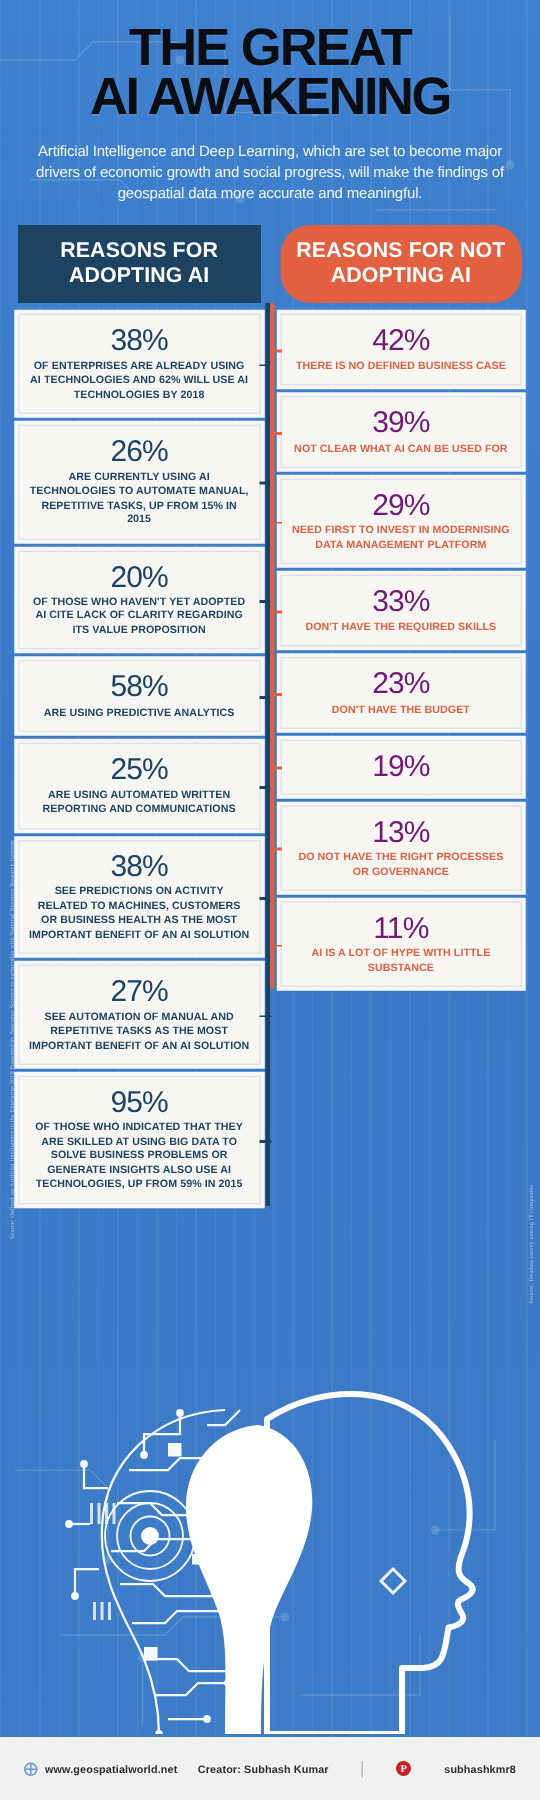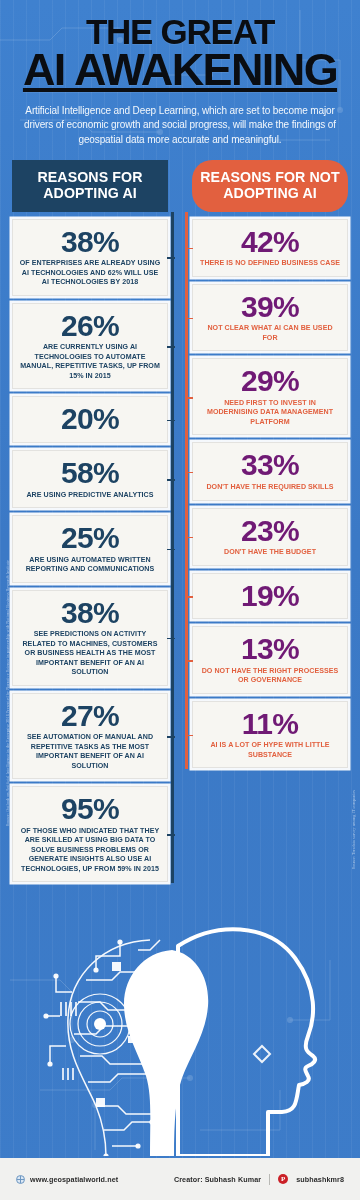--- a/index.html
+++ b/index.html
@@ -32,35 +32,35 @@
   
   .header { position:relative; z-index:5; padding:16px 14px 0; text-align:center; }
   .title {
     color:#0a0d12;
     font-weight:bold;
     font-size:35px;
     line-height:.94;
     letter-spacing:-1.3px;
     text-shadow:0 1px 0 rgba(255,255,255,.08);
   }
-  .title .l2 { font-size:45px; letter-spacing:-1.6px; display:block;text-decoration:underline; }
+  .title .l2 { font-size:35px; letter-spacing:-1.6px; display:block; }
   .subtitle {
     margin-top:13px;
     color:#f2f7fc;
     font-size:10px;
     line-height:1.42;
     font-family:"Liberation Sans", sans-serif;
     letter-spacing:-.12px;
     padding:0 6px;
   }
 
   
   .columns {
     position:relative; z-index:5;
-    display:flex; gap:24px;
+    display:flex; gap:13px;
     padding:13px 12px 0;
   }
   .col { width:163px; display:flex; flex-direction:column; }
 
   .col-head {
     color:#fff; text-align:center;
     font-weight:bold;
     font-size:14.2px;
     line-height:1.16;
     padding:9px 4px 10px;
@@ -78,22 +78,22 @@
   .card {
     background:#f7f6f2;
     border:1px solid rgba(0,0,0,.08);
     margin-bottom:7px;
     padding:7px 6px 7px;
     text-align:center;
     position:relative;
     box-shadow:0 0 0 2.5px rgba(255,255,255,.95);
   }
   .card .pct {
-    font-weight:bold;
-    font-size:30px;
+    font-weight:normal;
+    font-size:20px;
     line-height:1.02;
     letter-spacing:-.6px;
   }
   .card .txt {
     font-size:7.1px;
     font-weight:bold;
     line-height:1.34;
     letter-spacing:.05px;
     margin-top:2px;
     text-transform:uppercase;
@@ -128,21 +128,21 @@
   .footer {
     position:absolute; left:0; right:0; bottom:0; height:42px; z-index:10;
     background:#f1f1ef;
     display:flex; align-items:center;
     padding:0 16px;
     font-size:7.2px; font-weight:bold; color:#2b2b2b;
     letter-spacing:.1px;
     justify-content:center;
   }
   .f-left { display:flex; align-items:center; gap:5px; }
-  .f-right { margin-left:auto; display:flex; align-items:center; gap:8px; }
+  .f-right { margin-left:auto; display:flex; align-items:center; gap:22px; }
   .globe {
     width:9px;height:9px;border-radius:50%;
     border:1px solid #6f98c2; background:#dce8f4;
     position:relative; flex:0 0 auto;
   }
   .globe:before{content:"";position:absolute;left:3.4px;top:0;width:1px;height:100%;background:#6f98c2;}
   .globe:after{content:"";position:absolute;top:3.4px;left:0;height:1px;width:100%;background:#6f98c2;}
   .pin {
     width:10px;height:10px;border-radius:50%;
     background:#cb2027;color:#fff;
@@ -206,20 +206,21 @@
               <div class="txt">OF ENTERPRISES ARE ALREADY USING AI TECHNOLOGIES AND 62% WILL USE AI TECHNOLOGIES BY 2018</div>
             </div>
             <div class="card">
               <span class="tick"></span>
               <div class="pct">26%</div>
               <div class="txt">ARE CURRENTLY USING AI TECHNOLOGIES TO AUTOMATE MANUAL, REPETITIVE TASKS, UP FROM 15% IN 2015</div>
             </div>
             <div class="card">
               <span class="tick"></span>
               <div class="pct">20%</div>
+              <div class="txt">OF THOSE WHO HAVEN'T YET ADOPTED AI CITE LACK OF CLARITY REGARDING ITS VALUE PROPOSITION</div>
             </div>
             <div class="card">
               <span class="tick"></span>
               <div class="pct">58%</div>
               <div class="txt">ARE USING PREDICTIVE ANALYTICS</div>
             </div>
             <div class="card">
               <span class="tick"></span>
               <div class="pct">25%</div>
               <div class="txt">ARE USING AUTOMATED WRITTEN REPORTING AND COMMUNICATIONS</div>

